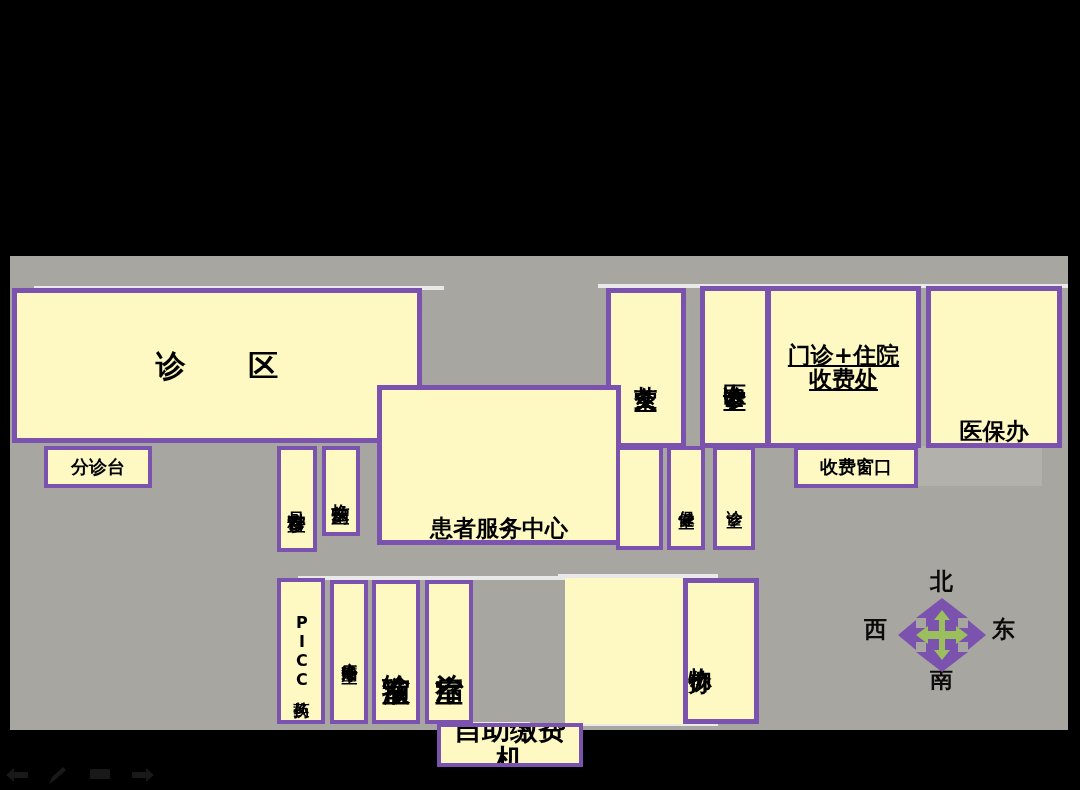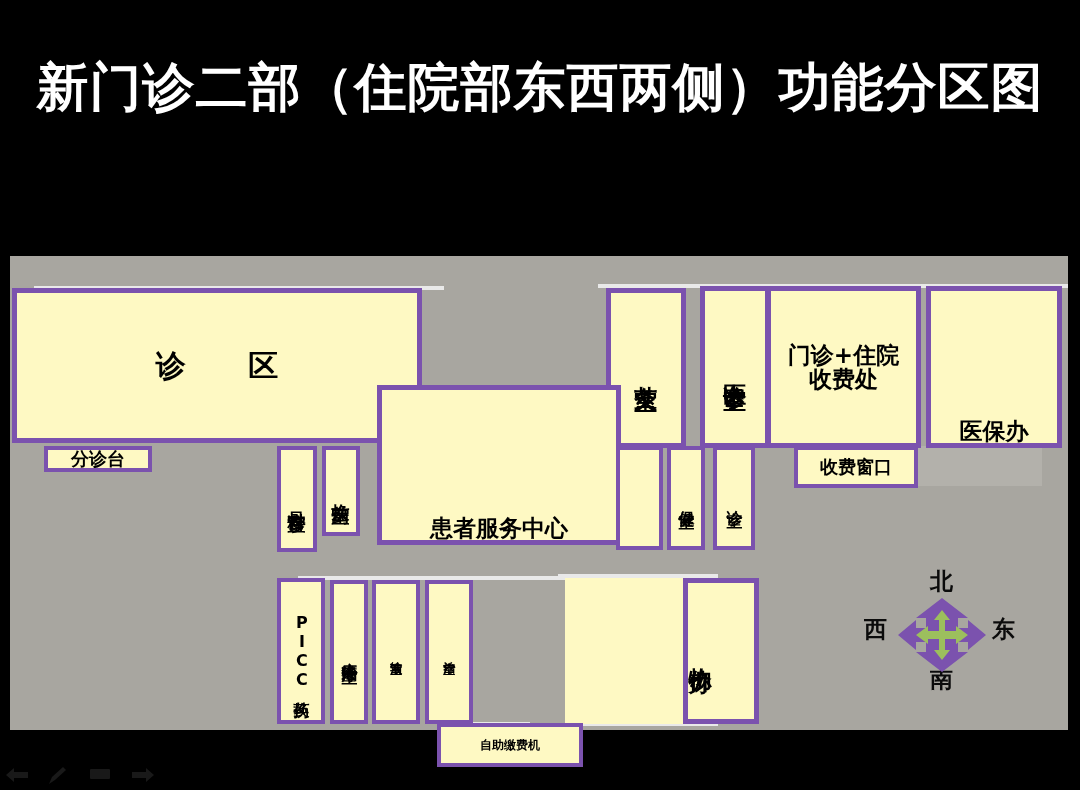--- a/index.html
+++ b/index.html
@@ -85,21 +85,21 @@
   }
   .graypatch {
     position: absolute;
     background: #b3b1ab;
   }
 
   
   .t-xxl { font-size: 30px; letter-spacing: 26px; text-indent: 26px; }
   .t-xl  { font-size: 23px; align-items: flex-end; }
   .t-lg  { font-size: 23px; }
-  .t-md  { font-size: 12px; }
+  .t-md  { font-size: 28px; }
   .t-sm  { font-size: 18px; }
   .t-xs  { font-size: 16px; }
 
   
   .compass {
     position: absolute;
     left: 862px;
     top: 568px;
     width: 160px;
     height: 130px;
@@ -128,21 +128,20 @@
     opacity: 0.60;
   }
   .toolbar .tb { width: 26px; height: 20px; }
   .toolbar .tb svg { display: block; }
 </style>
 </head>
 <body>
 
 <div id="slide">
 
-  <div class="title">新门诊二部（住院部东西两侧）功能分区图</div>
 
   <div class="canvas">
 
     <div class="wstrip" style="left:24px; top:30px; width:410px;"></div>
     <div class="wstrip" style="left:588px; top:28px; width:470px;"></div>
     <div class="wstrip" style="left:288px; top:320px; width:340px;"></div>
     <div class="wstrip" style="left:548px; top:318px; width:160px;"></div>
     <div class="wstrip" style="left:440px; top:466px; width:80px;"></div>
     <div class="wstrip" style="left:568px; top:466px; width:140px;"></div>
 
@@ -154,28 +153,28 @@
 
     <div class="room vert t-lg" style="left:596px; top:32px; width:80px; height:160px;">
       <span>艾灸室</span>
     </div>
 
     <div class="room vert t-lg" style="left:690px; top:30px; width:70px; height:162px;">
       <span>中医诊室</span>
     </div>
 
     <div class="room t-lg" style="left:756px; top:30px; width:155px; height:162px; padding:0 8px;">
-      <span style="display:block;">门诊+住院收费处</span>
+      <span style="display:block;text-decoration:underline;">门诊+住院收费处</span>
     </div>
 
     <div class="room t-xl" style="left:916px; top:30px; width:136px; height:162px;">
       <span>医保办</span>
     </div>
 
-    <div class="room thin t-sm" style="left:34px; top:190px; width:108px; height:26px;">
+    <div class="room thin t-sm" style="left:34px; top:190px; width:108px; height:42px;">
       <span>分诊台</span>
     </div>
 
     <div class="room thin vert t-sm" style="left:267px; top:190px; width:40px; height:106px;">
       <span>骨科诊室</span>
     </div>
 
     <div class="room thin vert t-sm" style="left:312px; top:190px; width:38px; height:90px;">
       <span>换药室</span>
     </div>

